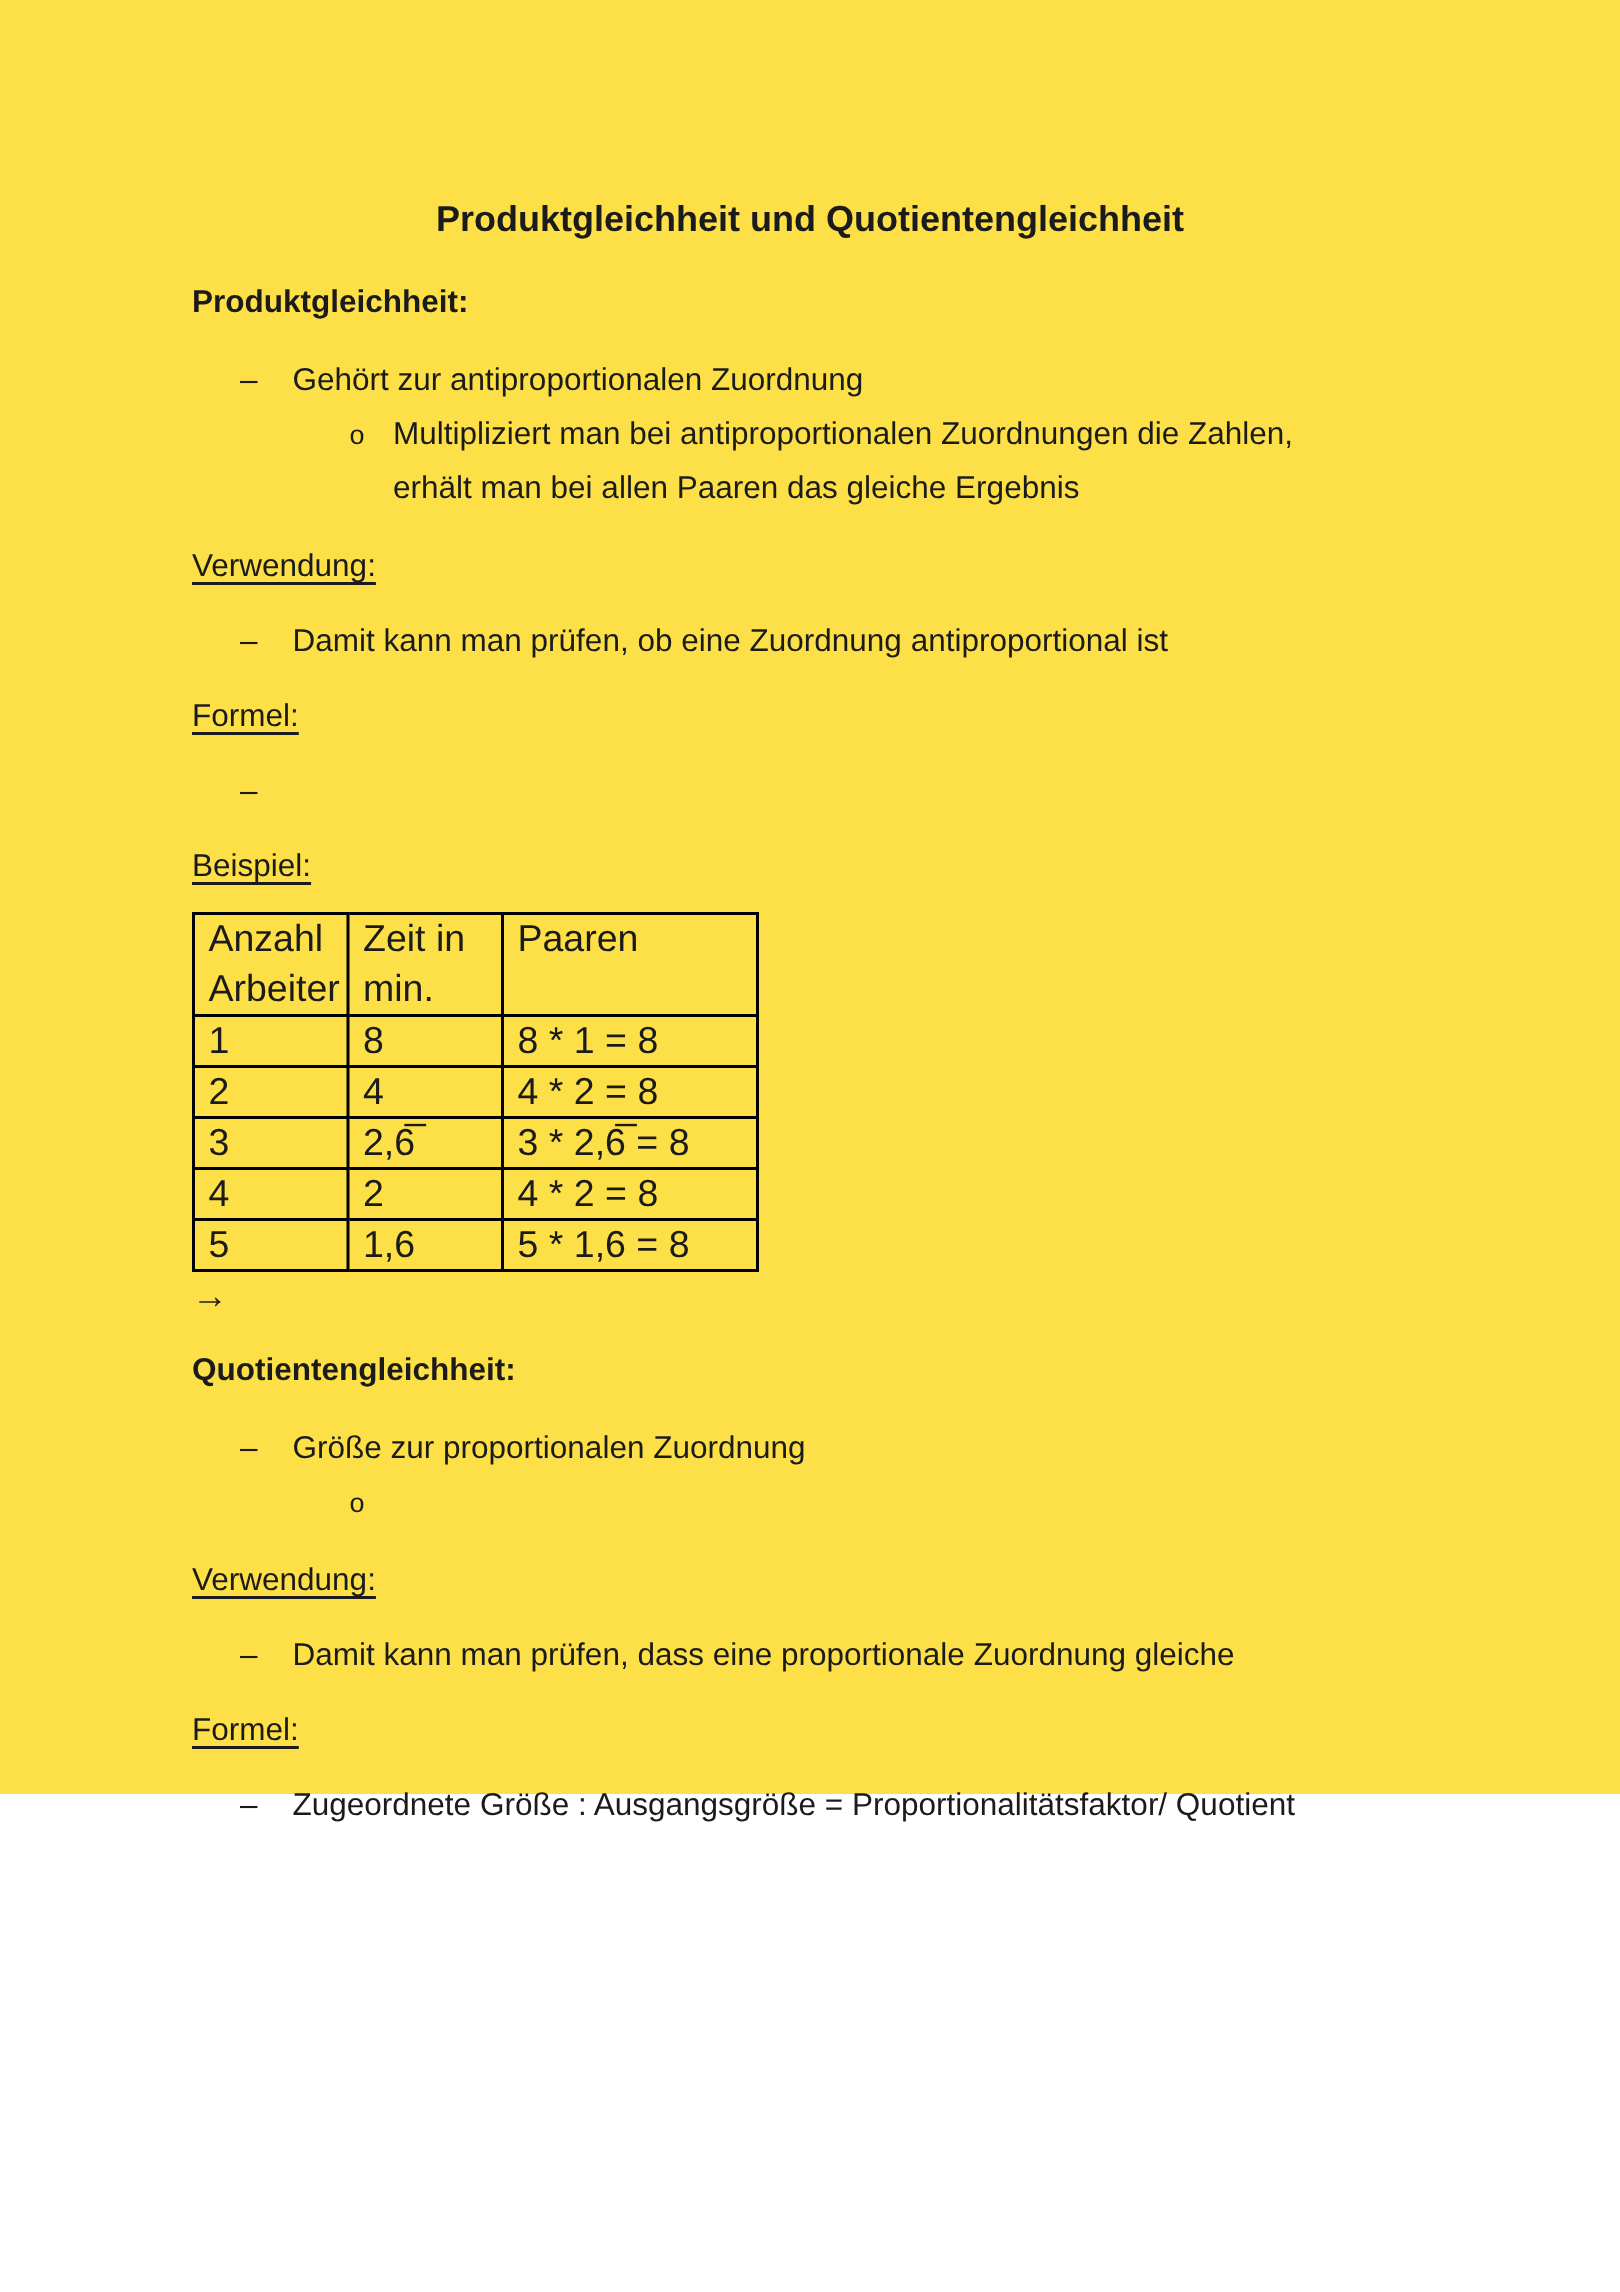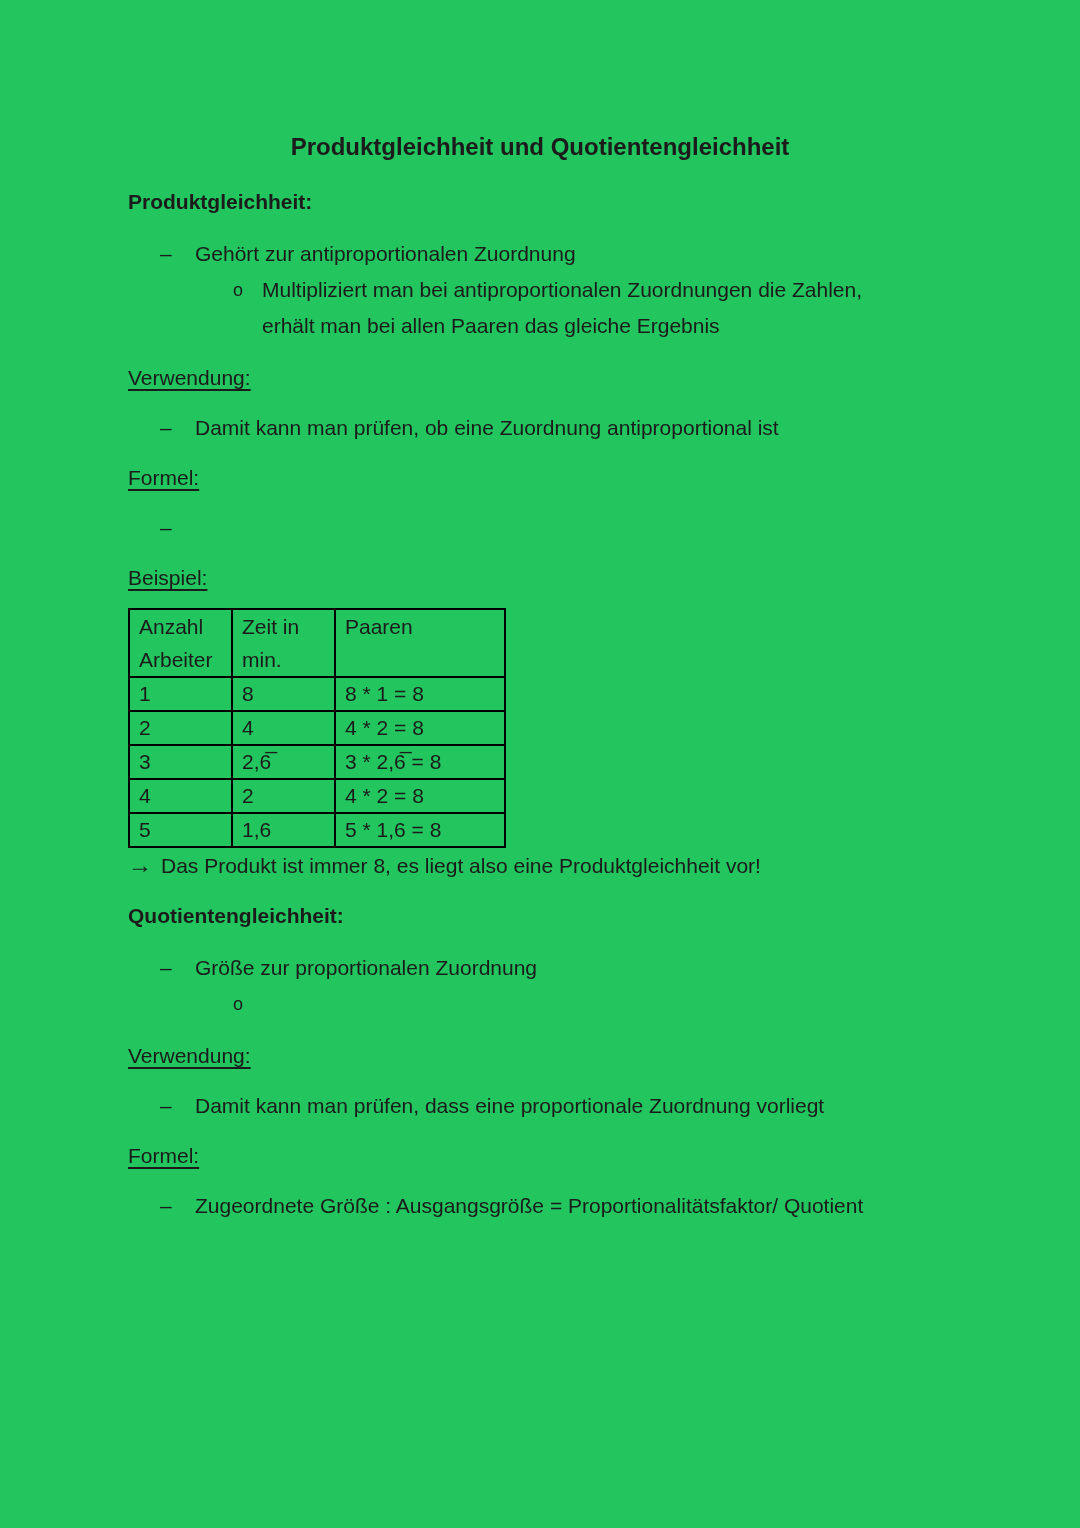--- a/index.html
+++ b/index.html
@@ -6,23 +6,23 @@
   html, body { background: #ffffff; }
   body {
     width: 1080px;
     height: 1528px;
     font-family: "Liberation Sans", "DejaVu Sans", sans-serif;
     color: #1b1b1b;
     overflow: hidden;
   }
   .page {
     width: 1080px;
-    height: 1528px;
+    height: 1196px;
     padding: 132px 128px 0 128px;
-    background: #22c55e;
+    background: #fde047;
   }
   .title {
     font-size: 24px;
     font-weight: bold;
     text-align: center;
     line-height: 30px;
     margin-bottom: 22px;
   }
   .h-bold {
     font-size: 21px;
@@ -66,21 +66,21 @@
     font-size: 24px;
     line-height: 34px;
   }
   table.ex-table {
     border-collapse: collapse;
     table-layout: fixed;
     margin: 0;
   }
   table.ex-table th, table.ex-table td {
     border: 2px solid #000000;
-    font-size: 21px;
+    font-size: 25px;
     font-weight: normal;
     text-align: left;
     vertical-align: top;
     padding: 0 4px 0 9px;
   }
   table.ex-table col.c1 { width: 103px; }
   table.ex-table col.c2 { width: 103px; }
   table.ex-table col.c3 { width: 170px; }
   table.ex-table thead th { height: 68px; line-height: 33px; }
   table.ex-table tbody td { height: 34px; line-height: 32px; }
@@ -153,37 +153,36 @@
       <tr>
         <td>5</td>
         <td>1,6</td>
         <td>5 * 1,6 = 8</td>
       </tr>
     </tbody>
   </table>
 
   <div class="arrow-line">
     <span class="arrow-glyph">→</span>
-    <span class="btext">Das Produkt ist immer 8, es liegt also eine Produktgleichheit vor!</span>
   </div>
 
   <div class="h-bold">Quotientengleichheit:</div>
 
   <div class="li l1">
     <span class="marker dash">–</span>
     <span class="btext">Größe zur proportionalen Zuordnung</span>
   </div>
   <div class="li l2 pb">
     <span class="marker circle">o</span>
   </div>
 
   <div class="h-underline">Verwendung:</div>
   <div class="li l1 pb14">
     <span class="marker dash">–</span>
-    <span class="btext">Damit kann man prüfen, dass eine proportionale Zuordnung vorliegt</span>
+    <span class="btext">Damit kann man prüfen, dass eine proportionale Zuordnung gleiche</span>
   </div>
 
   <div class="h-underline">Formel:</div>
   <div class="li l1 pb14">
     <span class="marker dash">–</span>
     <span class="btext">Zugeordnete Größe : Ausgangsgröße = Proportionalitätsfaktor/ Quotient</span>
   </div>
 
 </div>
 

